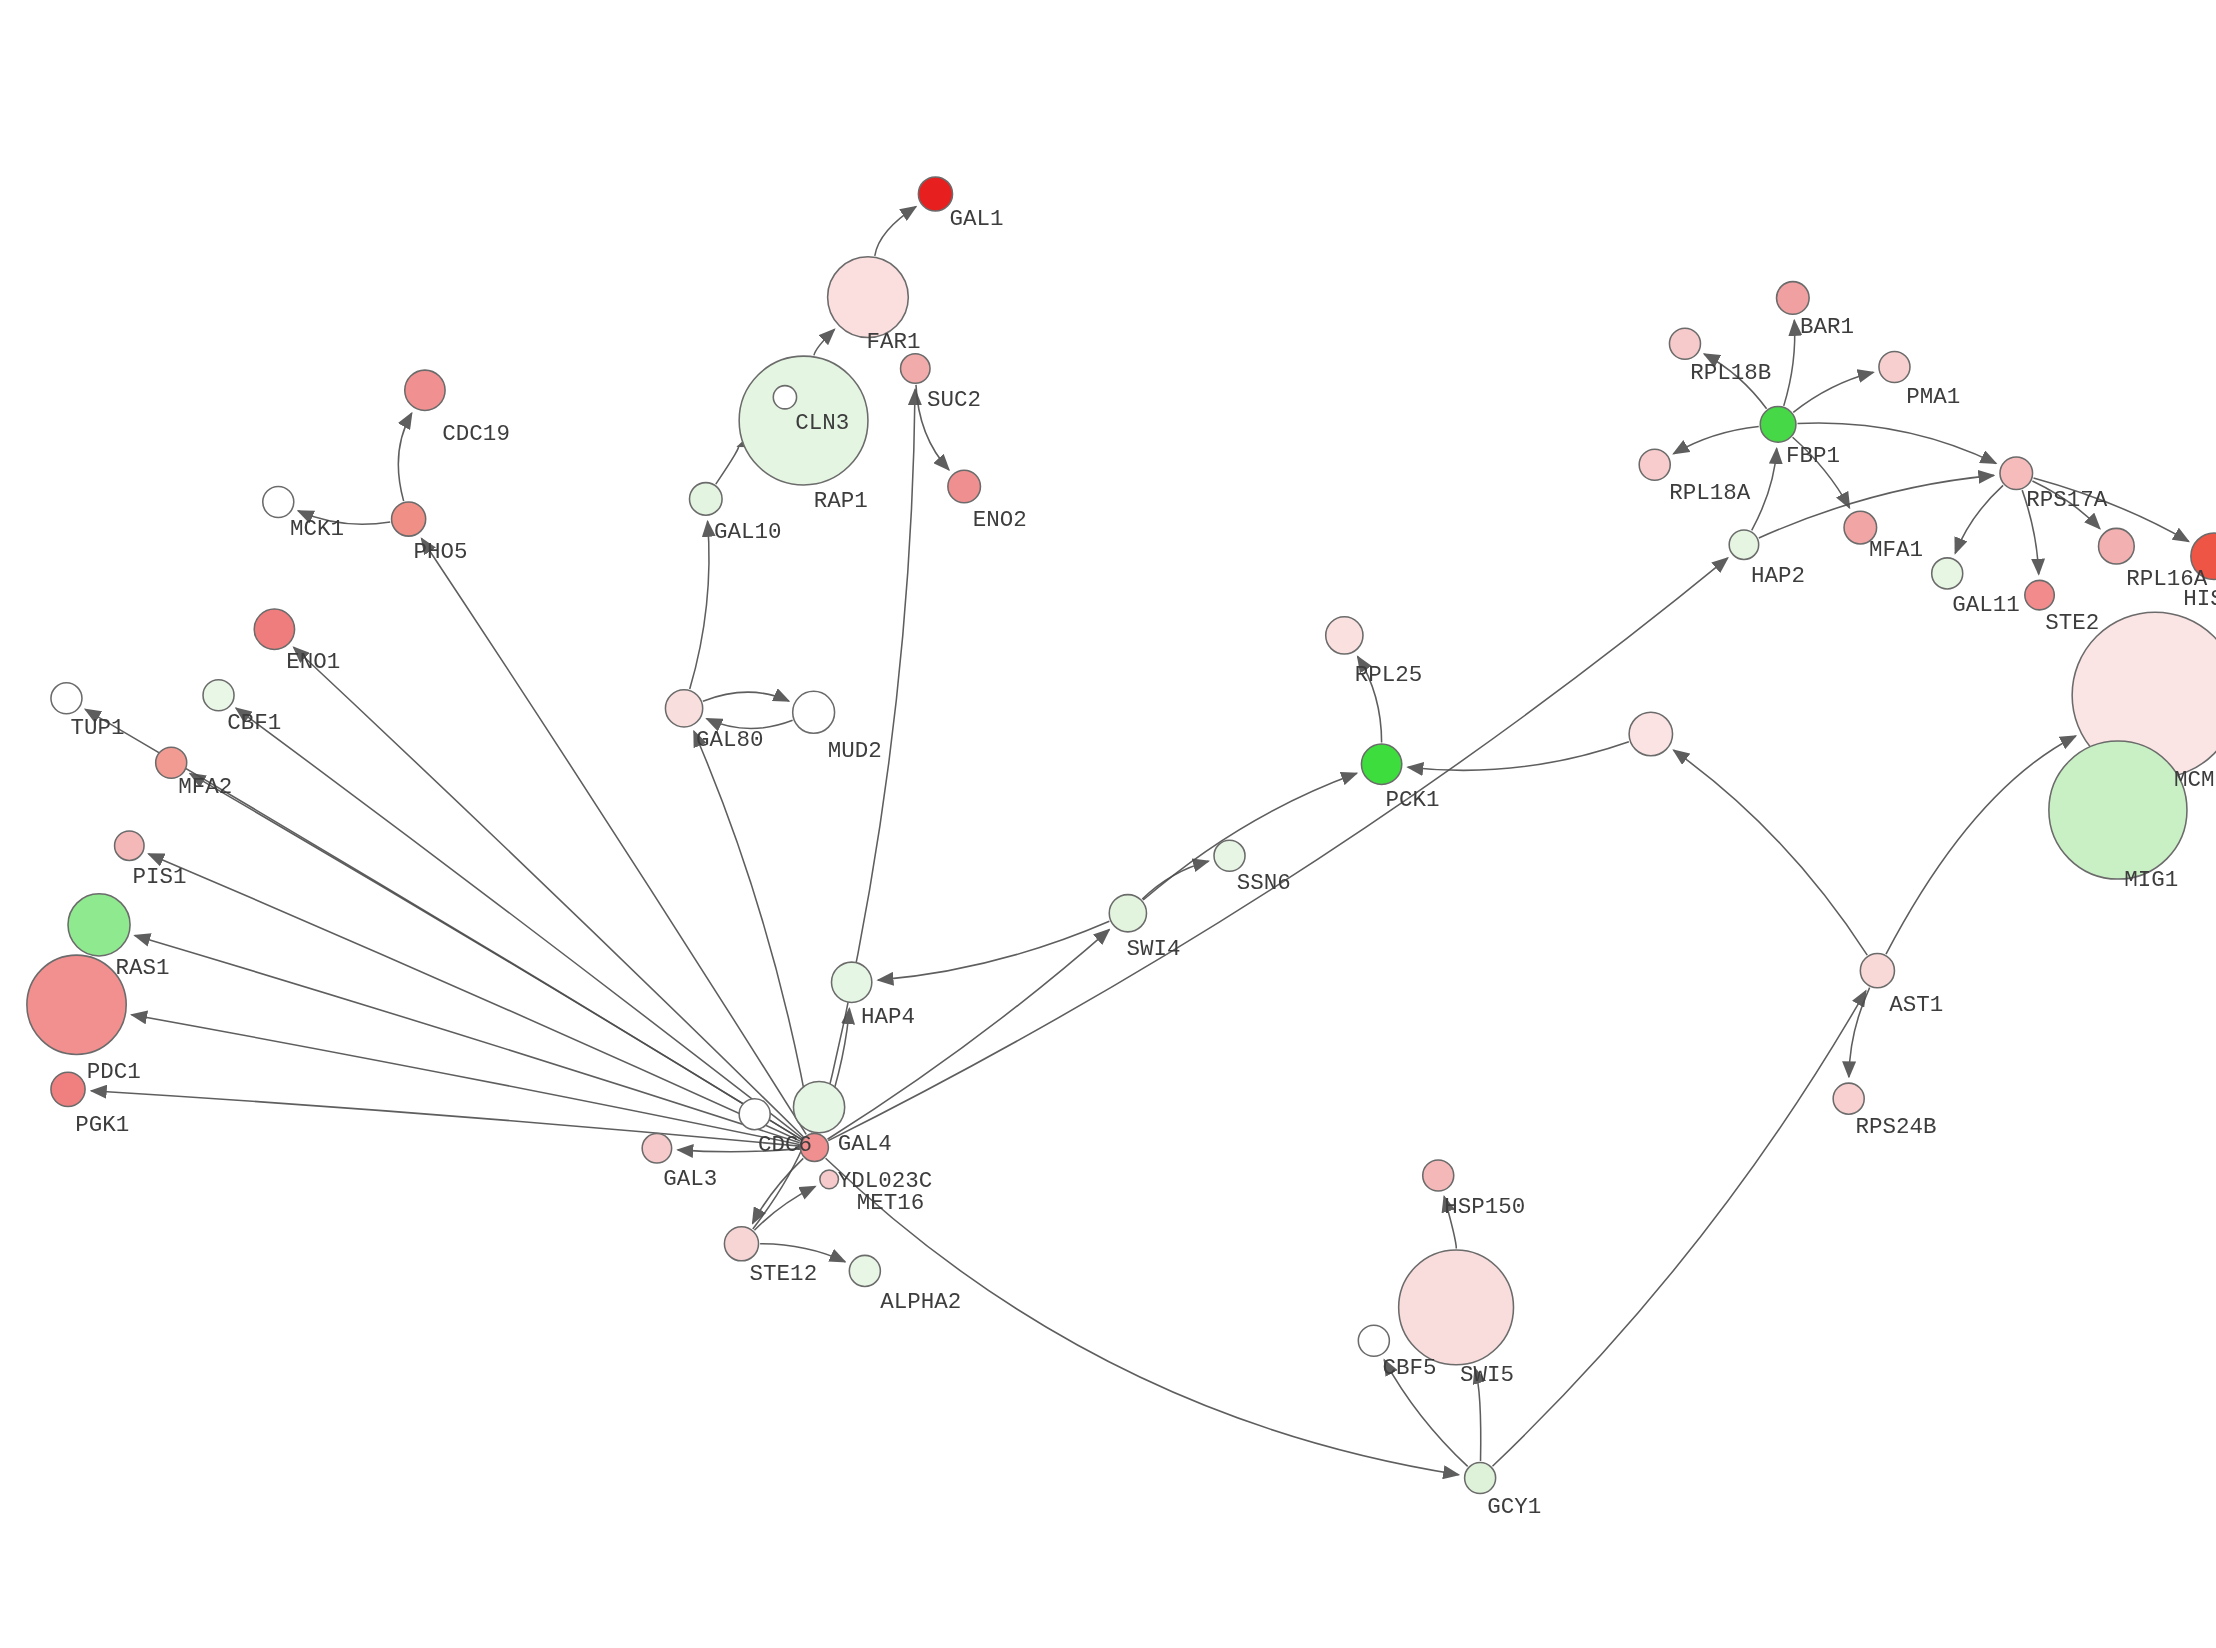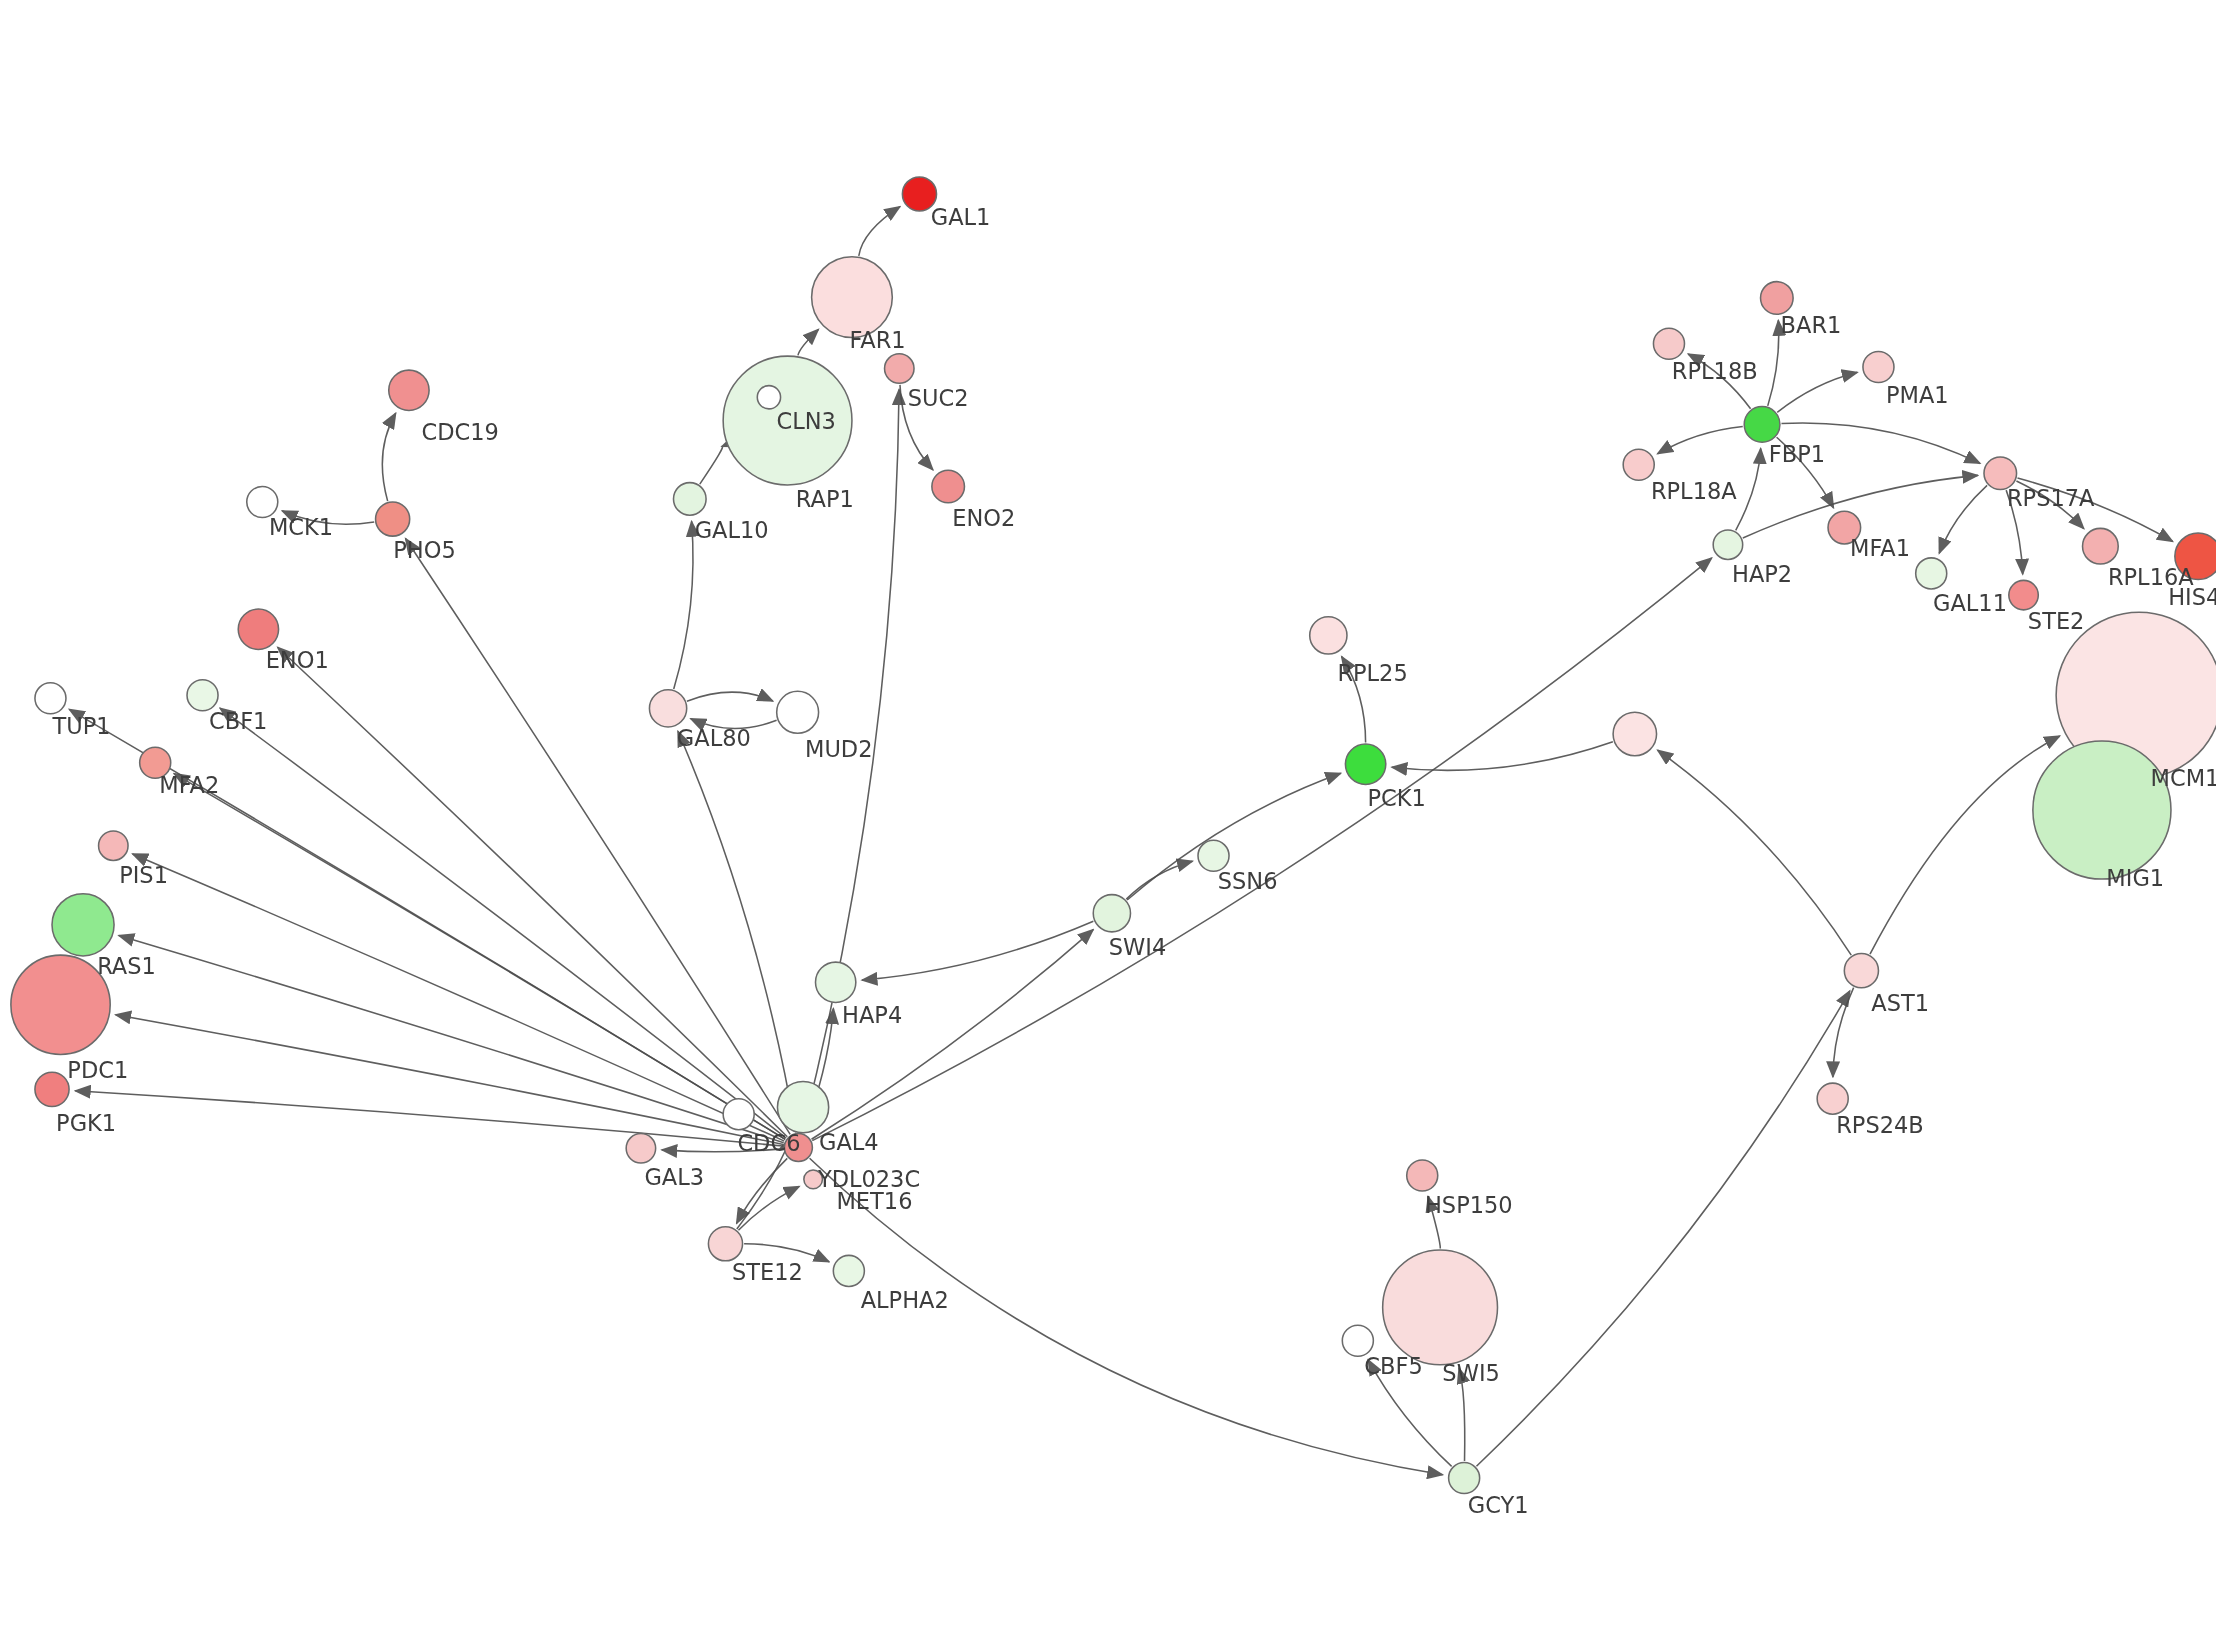--- a/index.html
+++ b/index.html
@@ -6,23 +6,24 @@
     margin:0;
     padding:0;
     width:2216px;
     height:1648px;
     background:#ffffff;
     overflow:hidden;
     font-family:"DejaVu Sans", sans-serif;
   }
   #network-wrap{
     position:absolute;
-    left:0; top:0;
+    left:16px; top:0;
     width:1996px;
     height:1648px;
+    font-family:Liberation Mono, monospace;
   }
   svg{ display:block; }
   .edge{
     fill:none;
     stroke-width:2px;
     opacity:0.9;
   }
   .node{
     stroke-width:2px;
   }

